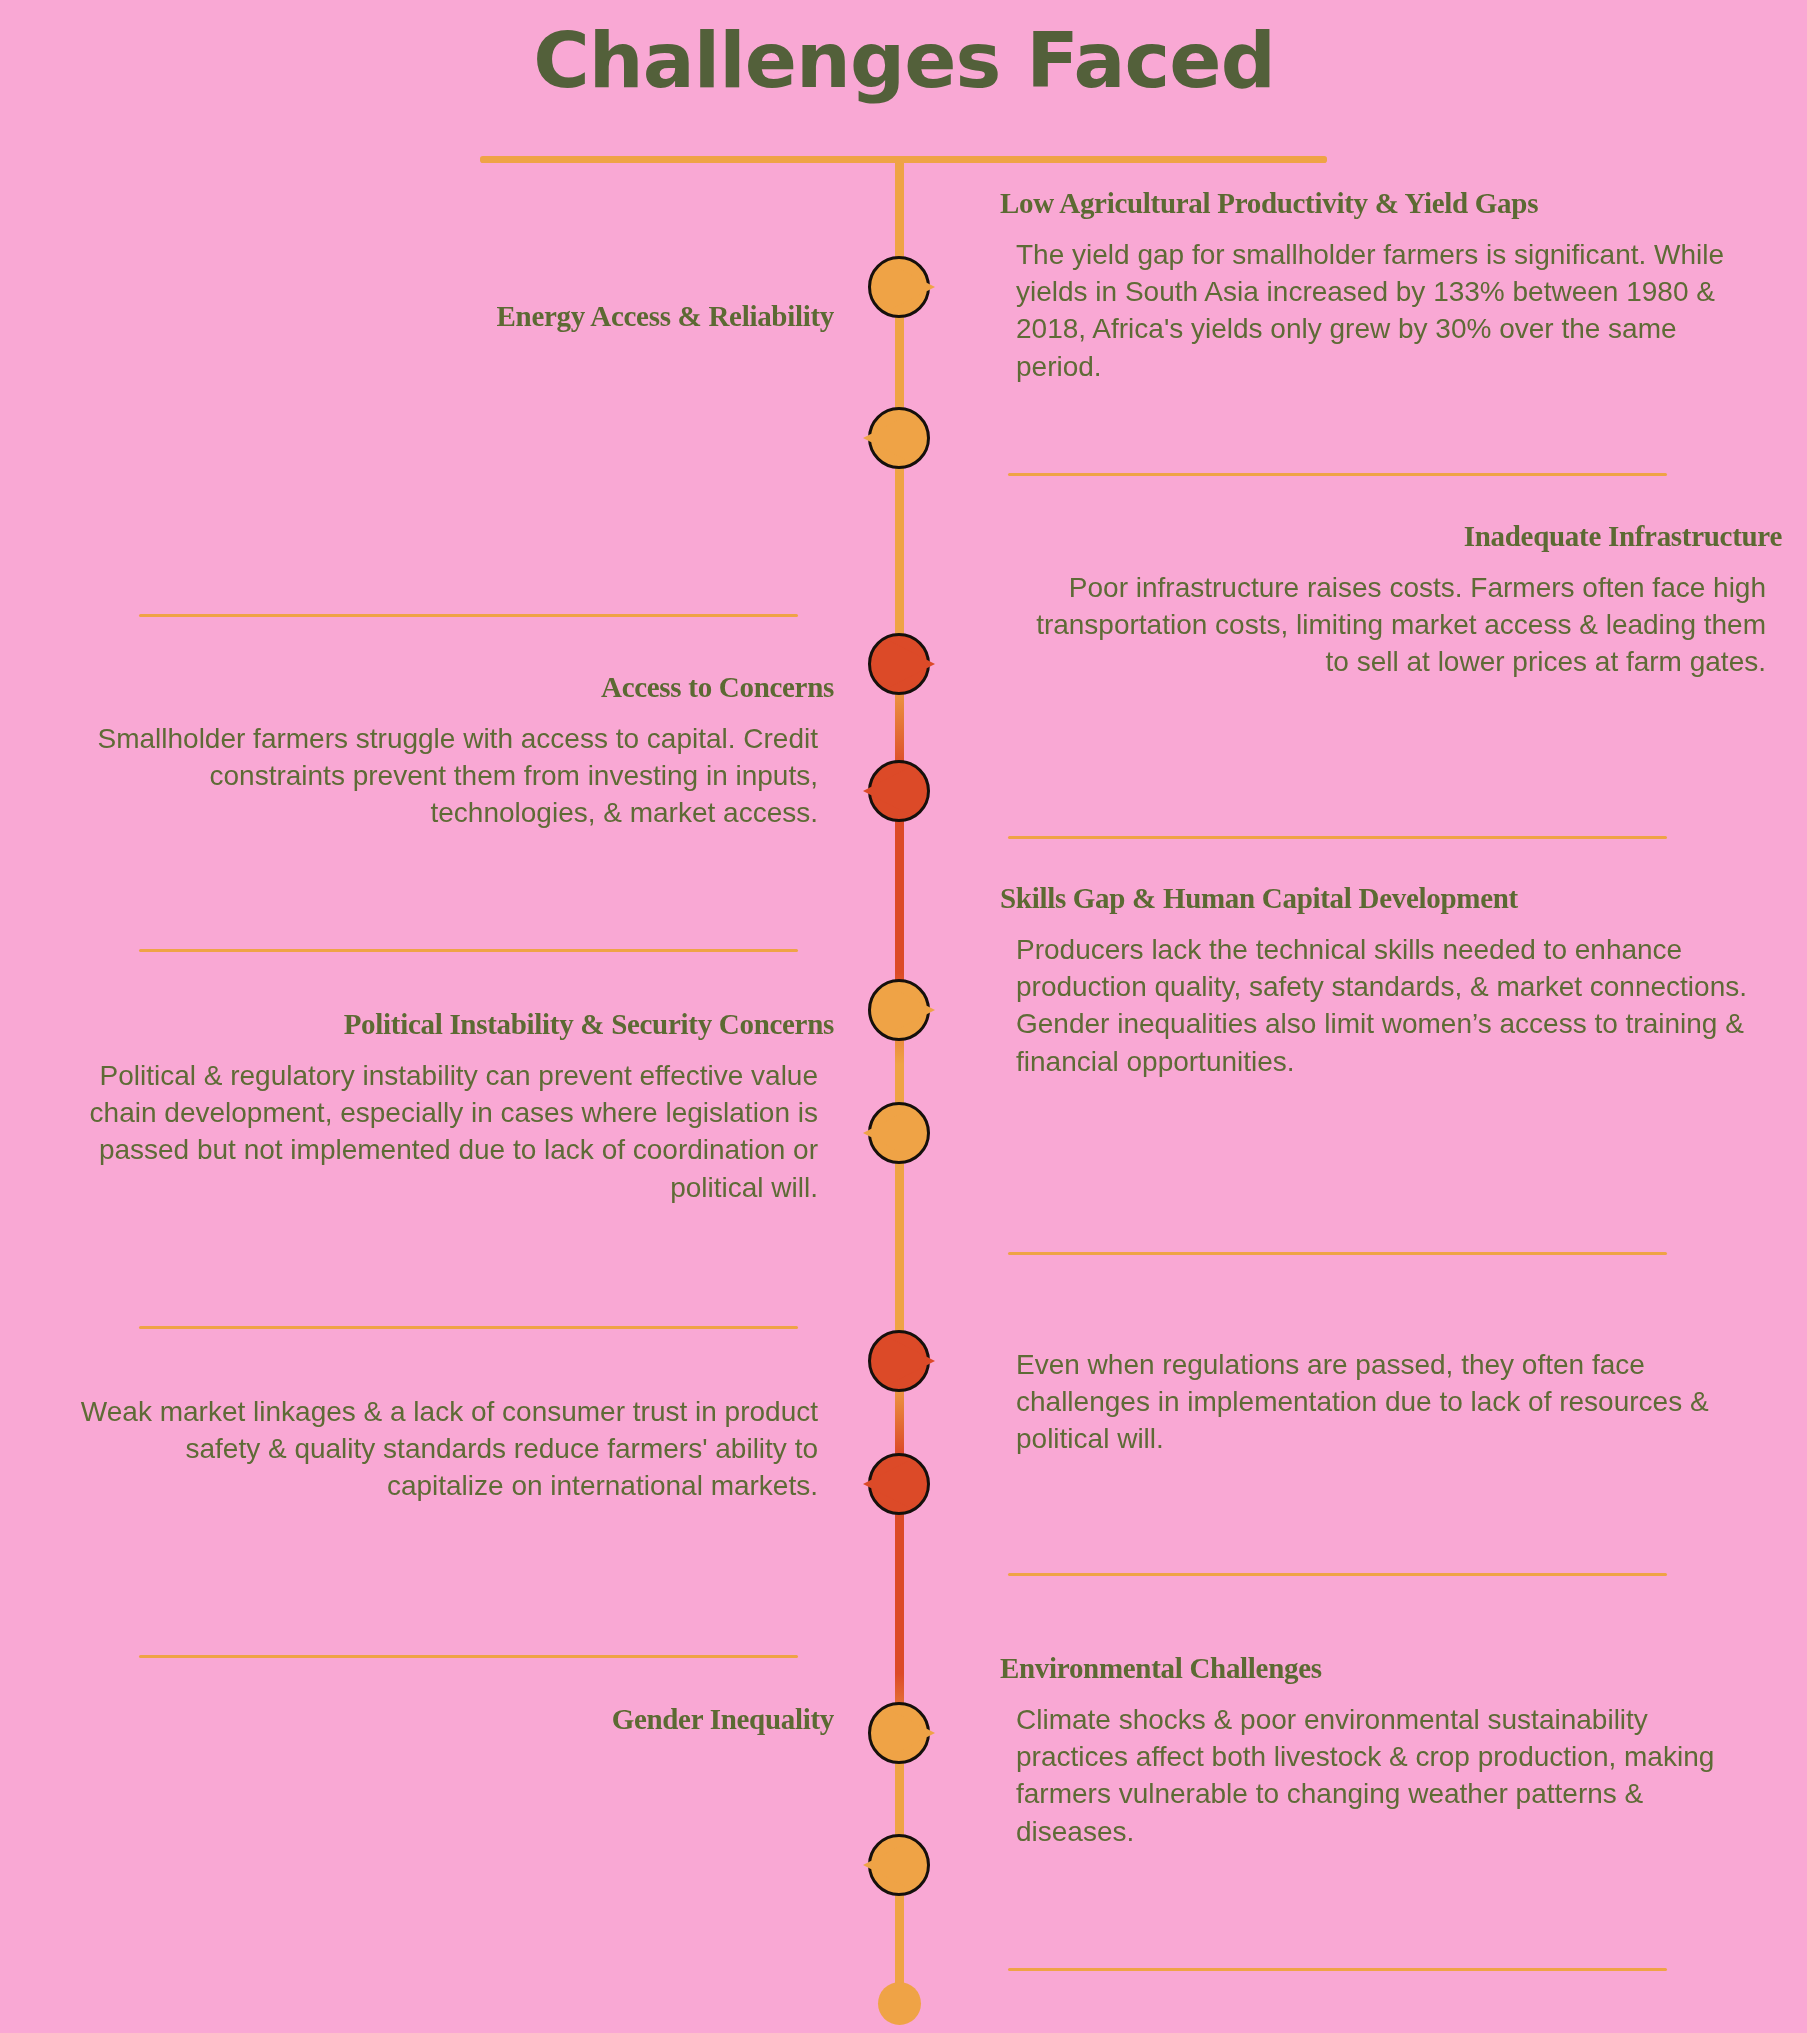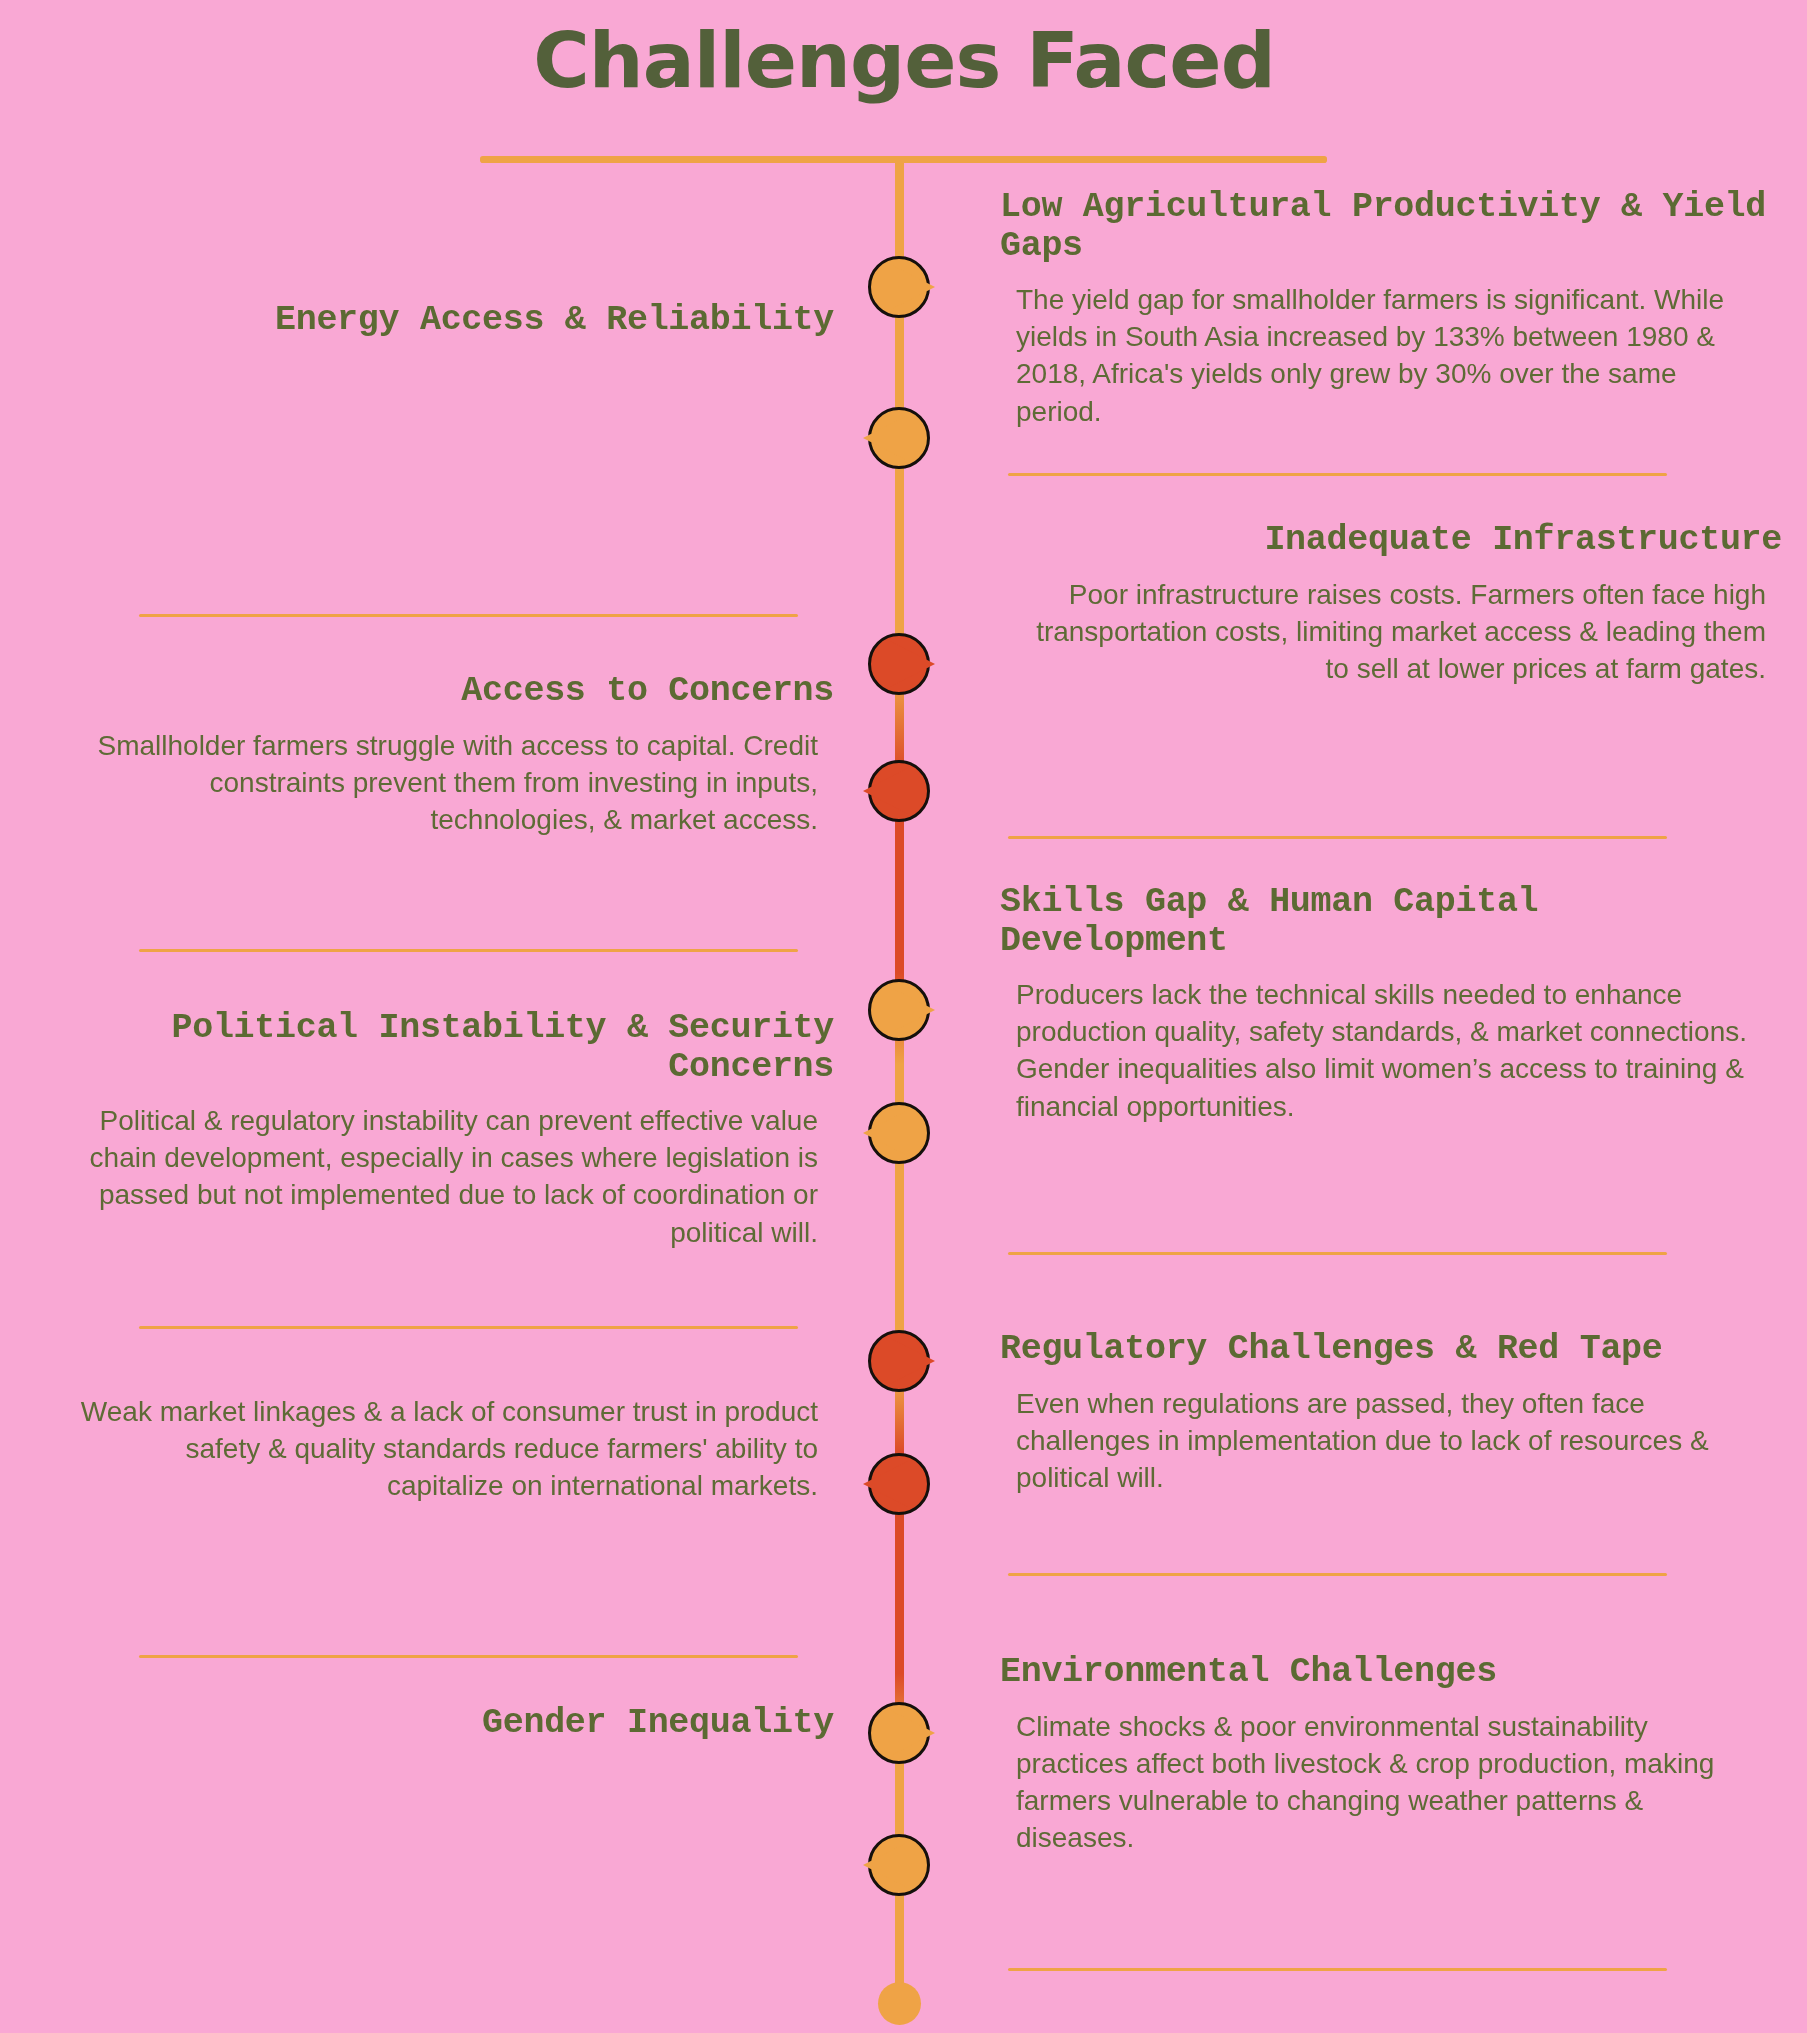--- a/index.html
+++ b/index.html
@@ -114,23 +114,23 @@
     border-right: 47px solid #efa346;
   }
   .marker.red.right .beak { border-left-color: #dc4a28; }
   .marker.red.left  .beak { border-right-color: #dc4a28; }
   .col-left  { left: 52px;  text-align: right; }
   .col-right { left: 1000px; text-align: left; }
 
   .entry { position: absolute; width: 782px; }
 
   .entry-title {
-    font-family: Liberation Mono, monospace;
+    font-family: Liberation Serif, serif;
     font-weight: 700;
-    font-size: 35px;
+    font-size: 29px;
     letter-spacing: -0.3px;
     color: #5c6a33;
     margin: 0 0 13px 0;
     line-height: 1.1;
   }
   .entry-body {
     font-family: "Liberation Sans", sans-serif;
     font-size: 28px;
     line-height: 1.33;
     color: #5e6b36;
@@ -200,21 +200,20 @@
   </div>
   <div class="divider right" style="top:836px;"></div>
 
   <div class="entry col-right" style="top:883px;">
     <h2 class="entry-title">Skills Gap &amp; Human Capital Development</h2>
     <p class="entry-body">Producers lack the technical skills needed to enhance production quality, safety standards, &amp; market connections. Gender inequalities also limit women’s access to training &amp; financial opportunities.</p>
   </div>
   <div class="divider right" style="top:1252px;"></div>
 
   <div class="entry col-right" style="top:1330px;">
-    <h2 class="entry-title">Regulatory Challenges &amp; Red Tape</h2>
     <p class="entry-body">Even when regulations are passed, they often face challenges in implementation due to lack of resources &amp; political will.</p>
   </div>
   <div class="divider right" style="top:1573px;"></div>
 
   <div class="entry col-right" style="top:1653px;">
     <h2 class="entry-title">Environmental Challenges</h2>
     <p class="entry-body">Climate shocks &amp; poor environmental sustainability practices affect both livestock &amp; crop production, making farmers vulnerable to changing weather patterns &amp; diseases.</p>
   </div>
   <div class="divider right" style="top:1968px;"></div>
 

